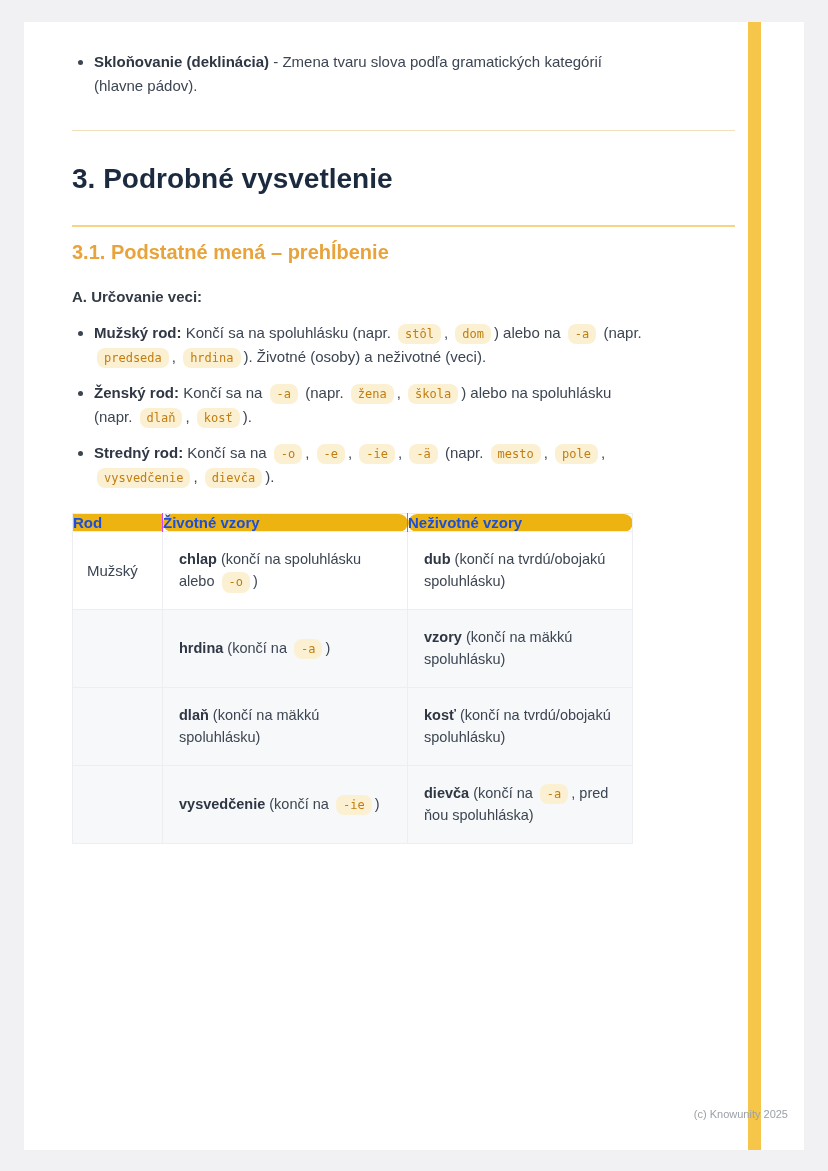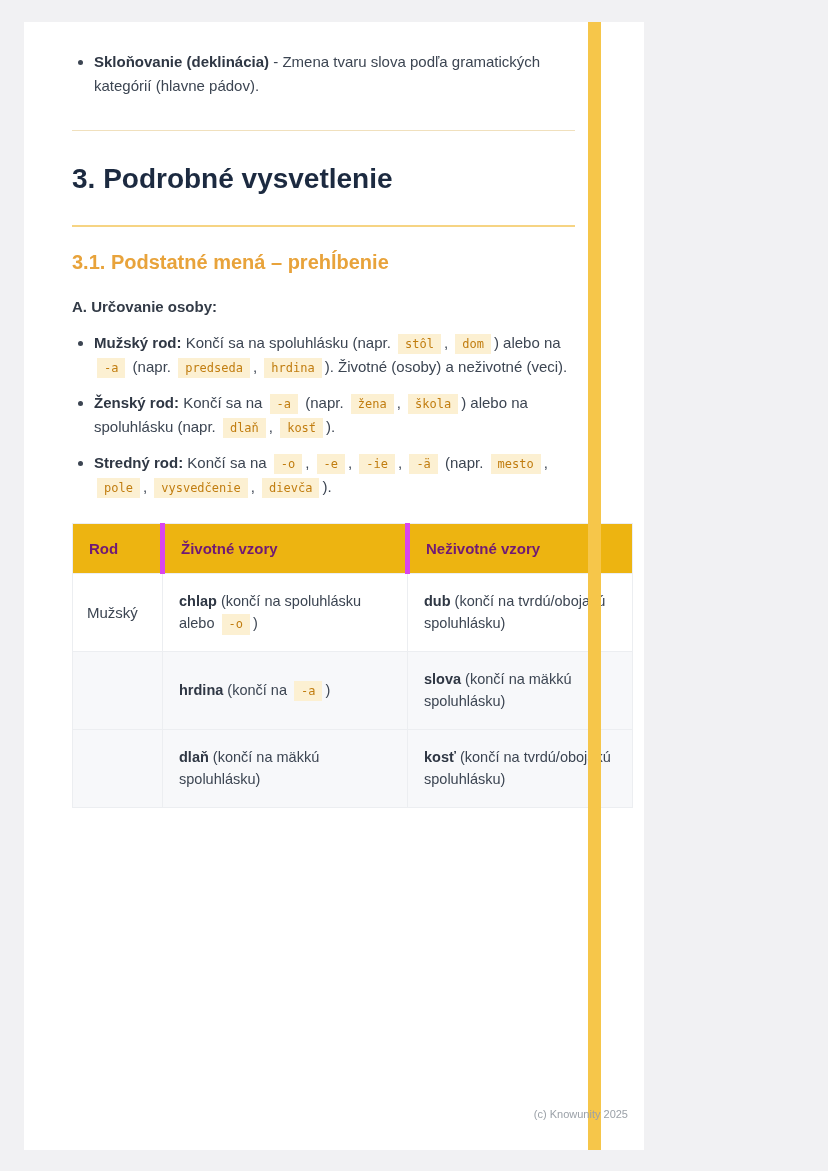--- a/index.html
+++ b/index.html
@@ -7,21 +7,21 @@
   body {
     background:#f1f1f3;
     font-family:"Liberation Sans","DejaVu Sans",sans-serif;
     color:#3c4552;
     position:relative;
     overflow:hidden;
   }
   .page {
     position:absolute;
     left:24px; top:22px;
-    width:620px; height:1128px;
+    width:780px; height:1128px;
     background:#ffffff;
     overflow:hidden;
   }
   .stripe {
     position:absolute;
     top:0; right:43px;
     width:13px; height:100%;
     background:#f6c64a;
     z-index:1;
   }
@@ -46,60 +46,59 @@
   }
   h2.section-title {
     margin-top:32px;
     font-size:28px;
     font-weight:bold;
     color:#1c2a40;
     padding-bottom:30px;
     border-bottom:2px solid #f6d483;
   }
   h3.subsection-title {
-    margin-top:24px;
+    margin-top:14px;
     font-size:20px;
     font-weight:bold;
     color:#e8a33b;
   }
   p.label {
     margin-top:24px;
     font-size:15px;
     font-weight:bold;
     color:#333b47;
   }
   ul.rules-list { margin-top:16px; max-width:575px; }
   .chip {
     display:inline-block;
     background:#fcf0d2;
     color:#c17d10;
     font-family:"DejaVu Sans Mono","Liberation Mono",monospace;
     font-size:12px;
     line-height:1.35;
     padding:2px 7px;
-    border-radius:0;
+    border-radius:8px;
     margin:0 3px;
     white-space:nowrap;
   }
   table.vzory {
     margin-top:24px;
     border-collapse:collapse;
     table-layout:fixed;
     width:560px;
     border:1px solid #eceef1;
   }
   table.vzory thead th {
     background:#edb411;
-    color:#701a75;
+    color:#1d4ed8;
     font-weight:bold;
     font-size:15px;
     text-align:left;
-    padding:16px;
   }
-  table.vzory thead th + th { border-left:5px solid #d946ef; }
+  table.vzory thead th + th { border-left:1px solid #d946ef;border-radius:10px; }
   table.vzory th:nth-child(1) { width:90px; }
   table.vzory th:nth-child(2) { width:245px; }
   table.vzory th:nth-child(3) { width:225px; }
   table.vzory td {
     padding:16px;
     font-size:14.5px;
     line-height:1.55;
     vertical-align:middle;
     border:1px solid #eceef1;
     color:#3c4552;
@@ -125,21 +124,21 @@
     <ul class="intro-list">
       <li><strong>Skloňovanie (deklinácia)</strong> - Zmena tvaru slova podľa gramatických kategórií (hlavne pádov).</li>
     </ul>
 
     <hr class="top-rule">
 
     <h2 class="section-title">3. Podrobné vysvetlenie</h2>
 
     <h3 class="subsection-title">3.1. Podstatné mená – prehĺbenie</h3>
 
-    <p class="label">A. Určovanie osoby:</p>
+    <p class="label">A. Určovanie veci:</p>
 
     <ul class="rules-list" id="rules-list">
         <li><strong>Mužský rod:</strong> Končí sa na spoluhlásku (napr. <span class="chip">stôl</span>, <span class="chip">dom</span>) alebo na <span class="chip">-a</span> (napr. <span class="chip">predseda</span>, <span class="chip">hrdina</span>). Životné (osoby) a neživotné (veci).</li>
         <li><strong>Ženský rod:</strong> Končí sa na <span class="chip">-a</span> (napr. <span class="chip">žena</span>, <span class="chip">škola</span>) alebo na spoluhlásku (napr. <span class="chip">dlaň</span>, <span class="chip">kosť</span>).</li>
         <li><strong>Stredný rod:</strong> Končí sa na <span class="chip">-o</span>, <span class="chip">-e</span>, <span class="chip">-ie</span>, <span class="chip">-ä</span> (napr. <span class="chip">mesto</span>, <span class="chip">pole</span>, <span class="chip">vysvedčenie</span>, <span class="chip">dievča</span>).</li>
       </ul>
 
 
     <table class="vzory">
       <thead>
@@ -151,26 +150,31 @@
       </thead>
       <tbody id="table-body">
           <tr>
             <td class="rod">Mužský</td>
             <td><strong>chlap</strong> (končí na spoluhlásku alebo <span class="chip">-o</span>)</td>
             <td><strong>dub</strong> (končí na tvrdú/obojakú spoluhlásku)</td>
           </tr>
           <tr class="alt">
             <td class="rod"></td>
             <td><strong>hrdina</strong> (končí na <span class="chip">-a</span>)</td>
-            <td><strong>slova</strong> (končí na mäkkú spoluhlásku)</td>
+            <td><strong>vzory</strong> (končí na mäkkú spoluhlásku)</td>
           </tr>
           <tr class="alt">
             <td class="rod"></td>
             <td><strong>dlaň</strong> (končí na mäkkú spoluhlásku)</td>
             <td><strong>kosť</strong> (končí na tvrdú/obojakú spoluhlásku)</td>
+          </tr>
+          <tr class="alt">
+            <td class="rod"></td>
+            <td><strong>vysvedčenie</strong> (končí na <span class="chip">-ie</span>)</td>
+            <td><strong>dievča</strong> (končí na <span class="chip">-a</span>, pred ňou spoluhláska)</td>
           </tr>
         </tbody>
     </table>
 
   </div>
 
   <div class="footer">(c) Knowunity 2025</div>
 </div>
 
 </body></html>

